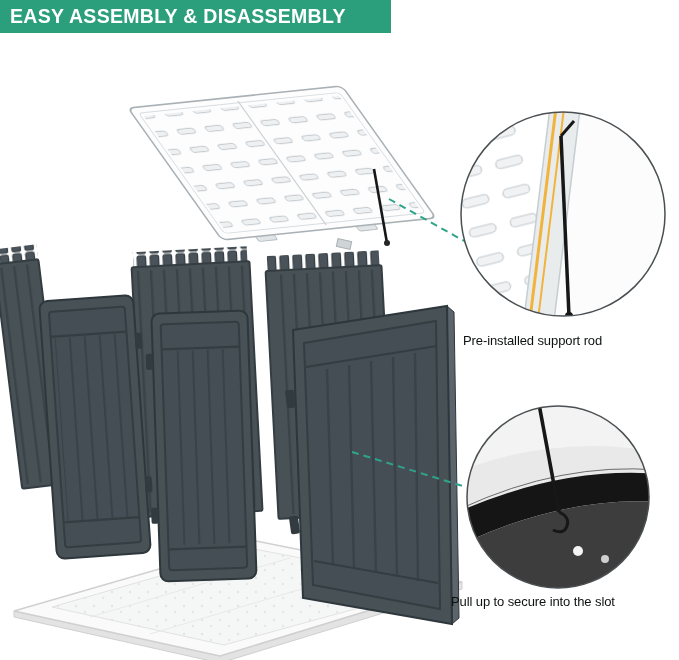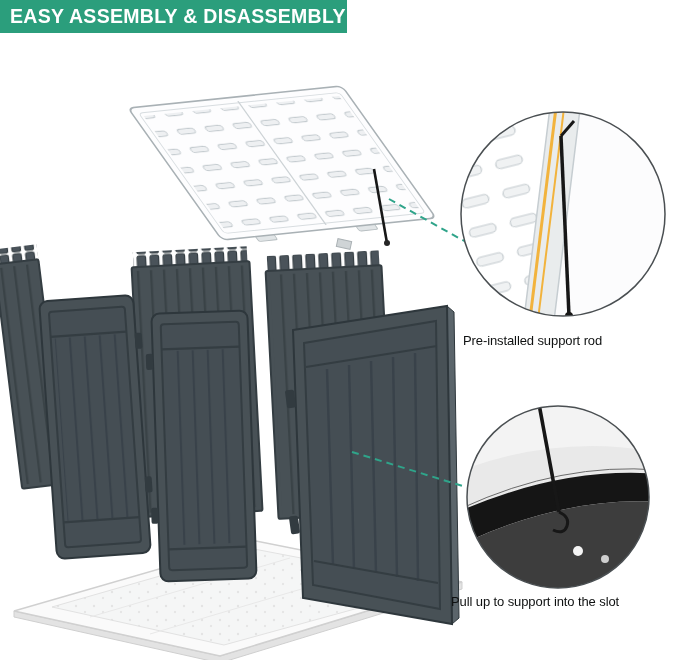--- a/index.html
+++ b/index.html
@@ -1,21 +1,21 @@
 <!DOCTYPE html>
 <html style="--banner-green: #2b9e7c; --connector-teal: #2fa48a; --panel-dark: #485156; --rod-yellow: #f2b33d; --rod-black: #171717;"><head>
 <meta charset="utf-8">
 <style>
   html,body{margin:0;padding:0;background:#fff;}
   .stage{
     position:relative;width:679px;height:660px;overflow:hidden;background:#fff;
     font-family:"Liberation Sans",sans-serif;
   }
   .banner{
-    position:absolute;left:0;top:0;width:347px;height:33px;
+    position:absolute;left:0;top:0;width:391px;height:33px;
     background:var(--banner-green,#2b9e7c);
     display:flex;align-items:center;
   }
   .banner span{
     color:#fff;font-weight:bold;font-size:19.5px;letter-spacing:.3px;
     padding-left:10px;white-space:nowrap;
   }
   .diagram-svg{position:absolute;left:0;top:0;}
   .label{
     position:absolute;color:#0f1111;font-size:13px;white-space:nowrap;
@@ -177,15 +177,15 @@
       </g>
       <circle cx="558" cy="497" r="91" class="circle-ring"></circle>
     </g>
   </svg>
 
   <div class="banner">
     <span>EASY ASSEMBLY &amp; DISASSEMBLY</span>
   </div>
 
   <div class="label label-support">Pre-installed support rod</div>
-  <div class="label label-slot">Pull up to support into the slot</div>
+  <div class="label label-slot">Pull up to secure into the slot</div>
 
 </div>
 
 </body></html>

